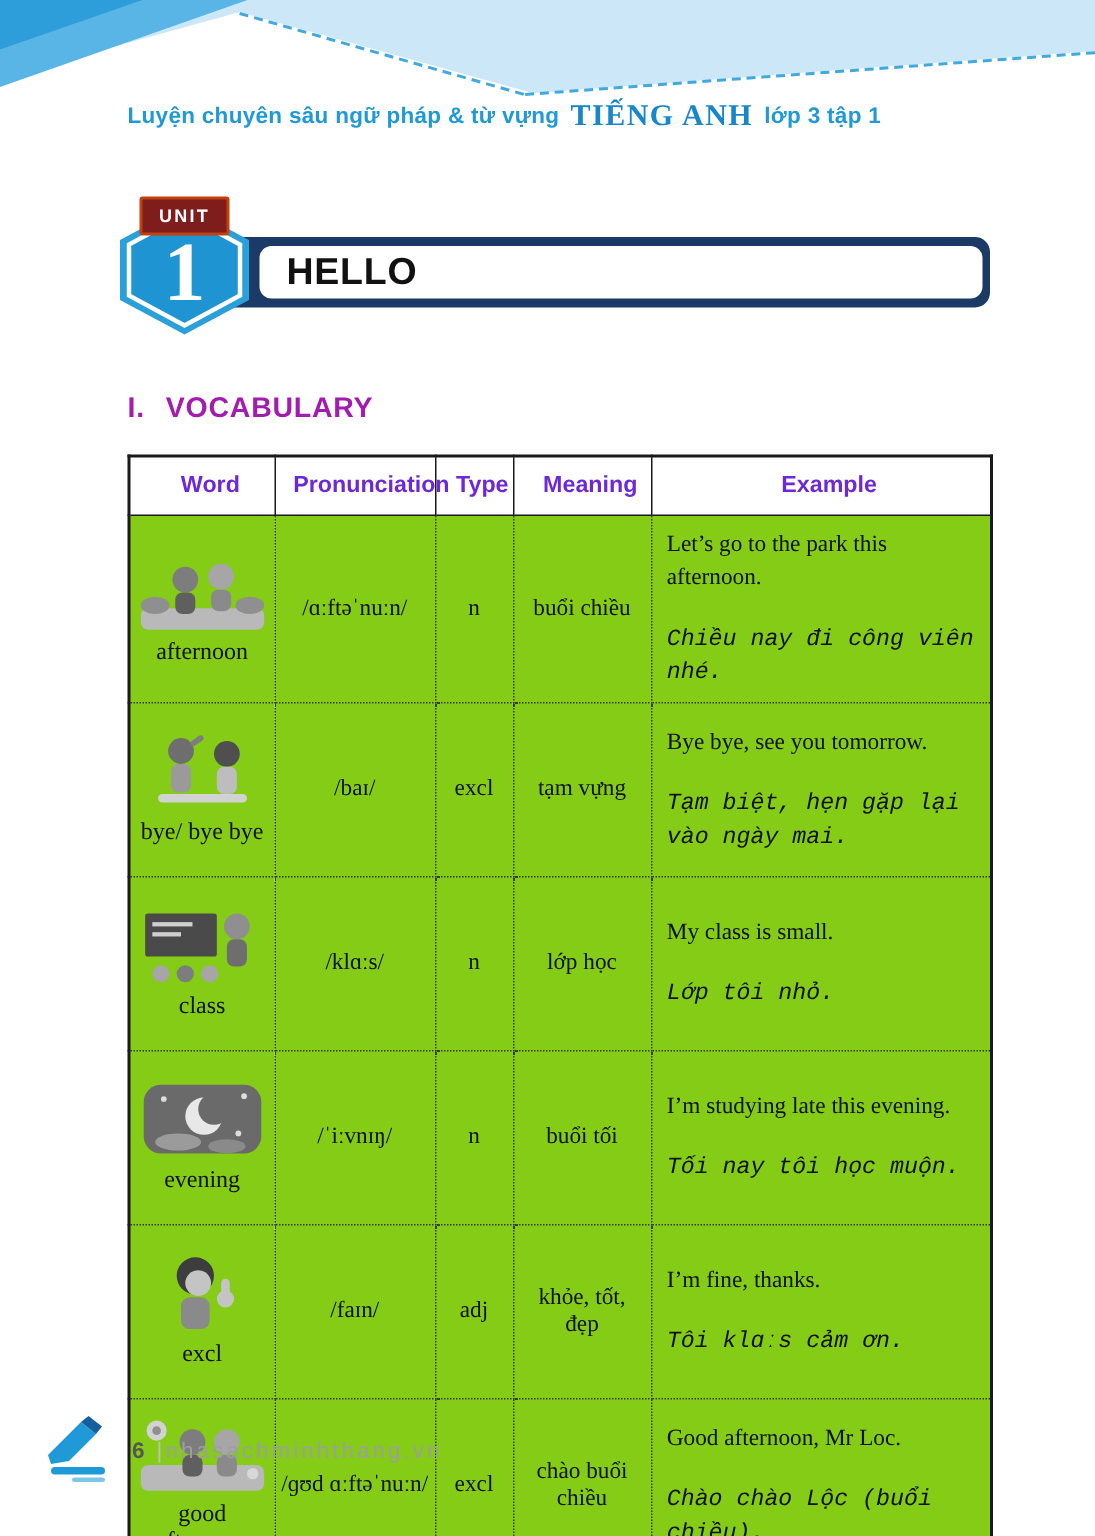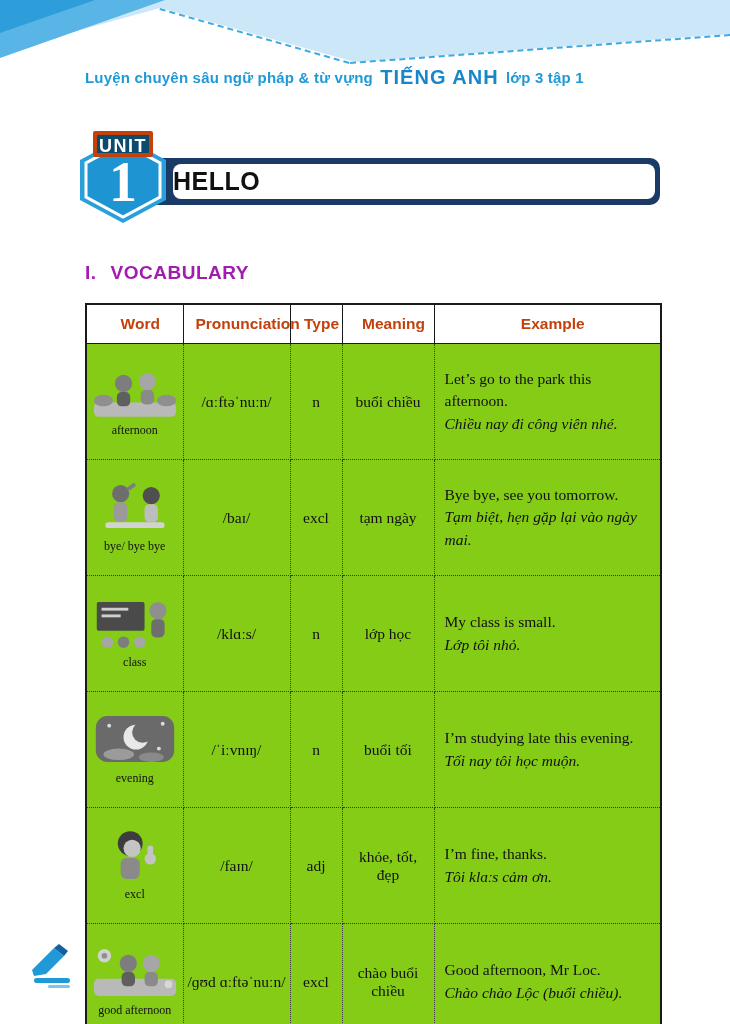--- a/index.html
+++ b/index.html
@@ -33,84 +33,84 @@
     border-top:2px dashed #3fa9e0; transform:rotate(-4.2deg); transform-origin:left top;
   }
 
   
   .book-title {
     position:absolute; left:85px; top:66px; width:580px;
     font-size:15px; font-weight:bold; color:#1f9ad6; letter-spacing:.2px;
     white-space:nowrap;
   }
   .book-title .brand {
-    font-family:Liberation Sans, sans-serif;
+    font-family:Liberation Serif, serif;
     font-size:20px; color:#1787c9; letter-spacing:1px; font-weight:bold;
     padding:0 3px; vertical-align:-1px;
   }
 
   
   .unit-banner { position:absolute; left:0; top:125px; width:730px; height:110px; }
   .unit-bar {
     position:absolute; left:97px; top:33px; width:563px; height:47px;
     background:#1c3a66; border-radius:10px;
   }
   .hello-box {
     position:absolute; left:173px; top:39px; width:482px; height:35px;
     background:#ffffff; border-radius:8px;
-    line-height:35px; box-sizing:border-box;
+    line-height:35px; padding-left:18px; box-sizing:border-box;
     font-size:25px; font-weight:bold; color:#111; letter-spacing:.5px;
   }
   .hex-wrap { position:absolute; left:77px; top:11px; width:92px; height:88px; }
   .unit-number {
     position:absolute; left:77px; top:16px; width:92px; height:82px;
     text-align:center; line-height:82px;
     font-family:"Liberation Serif","DejaVu Serif",serif;
     font-size:56px; font-weight:bold; color:#ffffff;
   }
   .unit-label {
     position:absolute; left:93px; top:6px; width:60px; height:26px;
-    background:#0c4a6e; border:4px solid #c2410c; box-sizing:border-box;
-    color:#fff; font-weight:bold; font-size:18px; letter-spacing:1.5px;
+    background:#7f1d1d; border:2px solid #c2410c; box-sizing:border-box;
+    color:#fff; font-weight:bold; font-size:12px; letter-spacing:1.5px;
     text-align:center; line-height:22px; border-radius:2px;
   }
 
   
   .section-heading {
     position:absolute; left:85px; top:262px;
     color:#a21caf; font-weight:bold; font-size:19px; letter-spacing:.5px;
   }
   .section-heading .num { margin-right:14px; }
 
   
   .vocab { position:absolute; left:85px; top:303px; width:575px; }
   table.vtab {
     border-collapse:collapse; width:575px; table-layout:fixed;
     border:2px solid #1a1a1a;
     font-family:"Liberation Serif","DejaVu Serif",serif;
   }
   table.vtab thead th {
     border:1.5px solid #1a1a1a;
-    height:36px; color:#c2410c; font-weight:bold; font-size:15.5px;
+    height:36px; color:#6d28d9; font-weight:bold; font-size:15.5px;
     font-family:"Liberation Sans","DejaVu Sans",sans-serif;
     background:#fff;
     padding-left:12px;
   }
   table.vtab tbody td {
     border:1.6px dotted #3a3a3a;
     height:99px; vertical-align:middle; font-size:15.5px; color:#111;
     background:#84cc16;
   }
   td.c-word { text-align:center; padding:2px 2px 6px 2px; }
   td.c-pron, td.c-type, td.c-mean { text-align:center; padding:4px;margin-left:19px; }
   td.c-ex { text-align:left; padding:8px 10px; line-height:1.45; }
   .illus { width:86px; height:58px; margin:2px auto 2px auto; }
-  .wlabel { text-align:center; font-size:12px; }
+  .wlabel { text-align:center; font-size:16px; }
   .ex-en { font-style:normal; }
-  .ex-vi { font-style:italic; margin-top:0; }
+  .ex-vi { font-style:italic; margin-top:18px;font-family:Liberation Mono, monospace; }
 
   
   .footer { position:absolute; left:0; top:938px; width:730px; height:60px; }
   .logo { position:absolute; left:28px; top:6px; width:50px; height:44px; }
   .foot-text {
     position:absolute; left:88px; top:21px;
     font-size:15px; color:#9e9e9e; letter-spacing:2px;
   }
   .foot-text .pg { font-weight:bold; color:#555; letter-spacing:0; margin-right:8px; }
   .foot-text .div { color:#c0c0c0; margin-right:2px; letter-spacing:0; }
@@ -204,21 +204,21 @@
                 <rect x="36" y="8" width="10" height="4" rx="2" fill="#7d7d7d" transform="rotate(-35 36 8)"></rect>
                 <circle cx="62" cy="16" r="9" fill="#4f4f4f"></circle>
                 <rect x="55" y="25" width="14" height="19" rx="5" fill="#bdbdbd"></rect>
                 <rect x="14" y="44" width="62" height="6" rx="3" fill="#d2d2d2"></rect>
               </svg>
             </div>
             <div class="wlabel">bye/ bye bye</div>
           </td>
           <td class="c-pron">/baɪ/</td>
           <td class="c-type">excl</td>
-          <td class="c-mean">tạm ngày</td>
+          <td class="c-mean">tạm vựng</td>
           <td class="c-ex">
             <div class="ex-en">Bye bye, see you tomorrow.</div>
             <div class="ex-vi">Tạm biệt, hẹn gặp lại vào ngày mai.</div>
           </td>
         </tr>
 
         <tr>
           <td class="c-word">
             <div class="illus">
               <svg width="86" height="58" viewBox="0 0 90 58">
@@ -321,15 +321,18 @@
 
   <div class="footer">
     <div class="logo">
       <svg width="50" height="44" viewBox="0 0 50 44">
         <path d="M4 26 L26 4 L36 12 L18 30 L6 32 Z" fill="#1f9ad6"></path>
         <path d="M26 4 L36 12 L40 7 L31 0 Z" fill="#145f9e"></path>
         <rect x="6" y="34" width="36" height="5" rx="2.5" fill="#1f9ad6"></rect>
         <rect x="20" y="41" width="22" height="3" rx="1.5" fill="#7cc6ea"></rect>
       </svg>
     </div>
+    <div class="foot-text">
+      <span class="pg">6</span><span class="div">|</span><span>nhasachminhthang.vn</span>
+    </div>
   </div>
 
 </div>
 
 </body></html>

